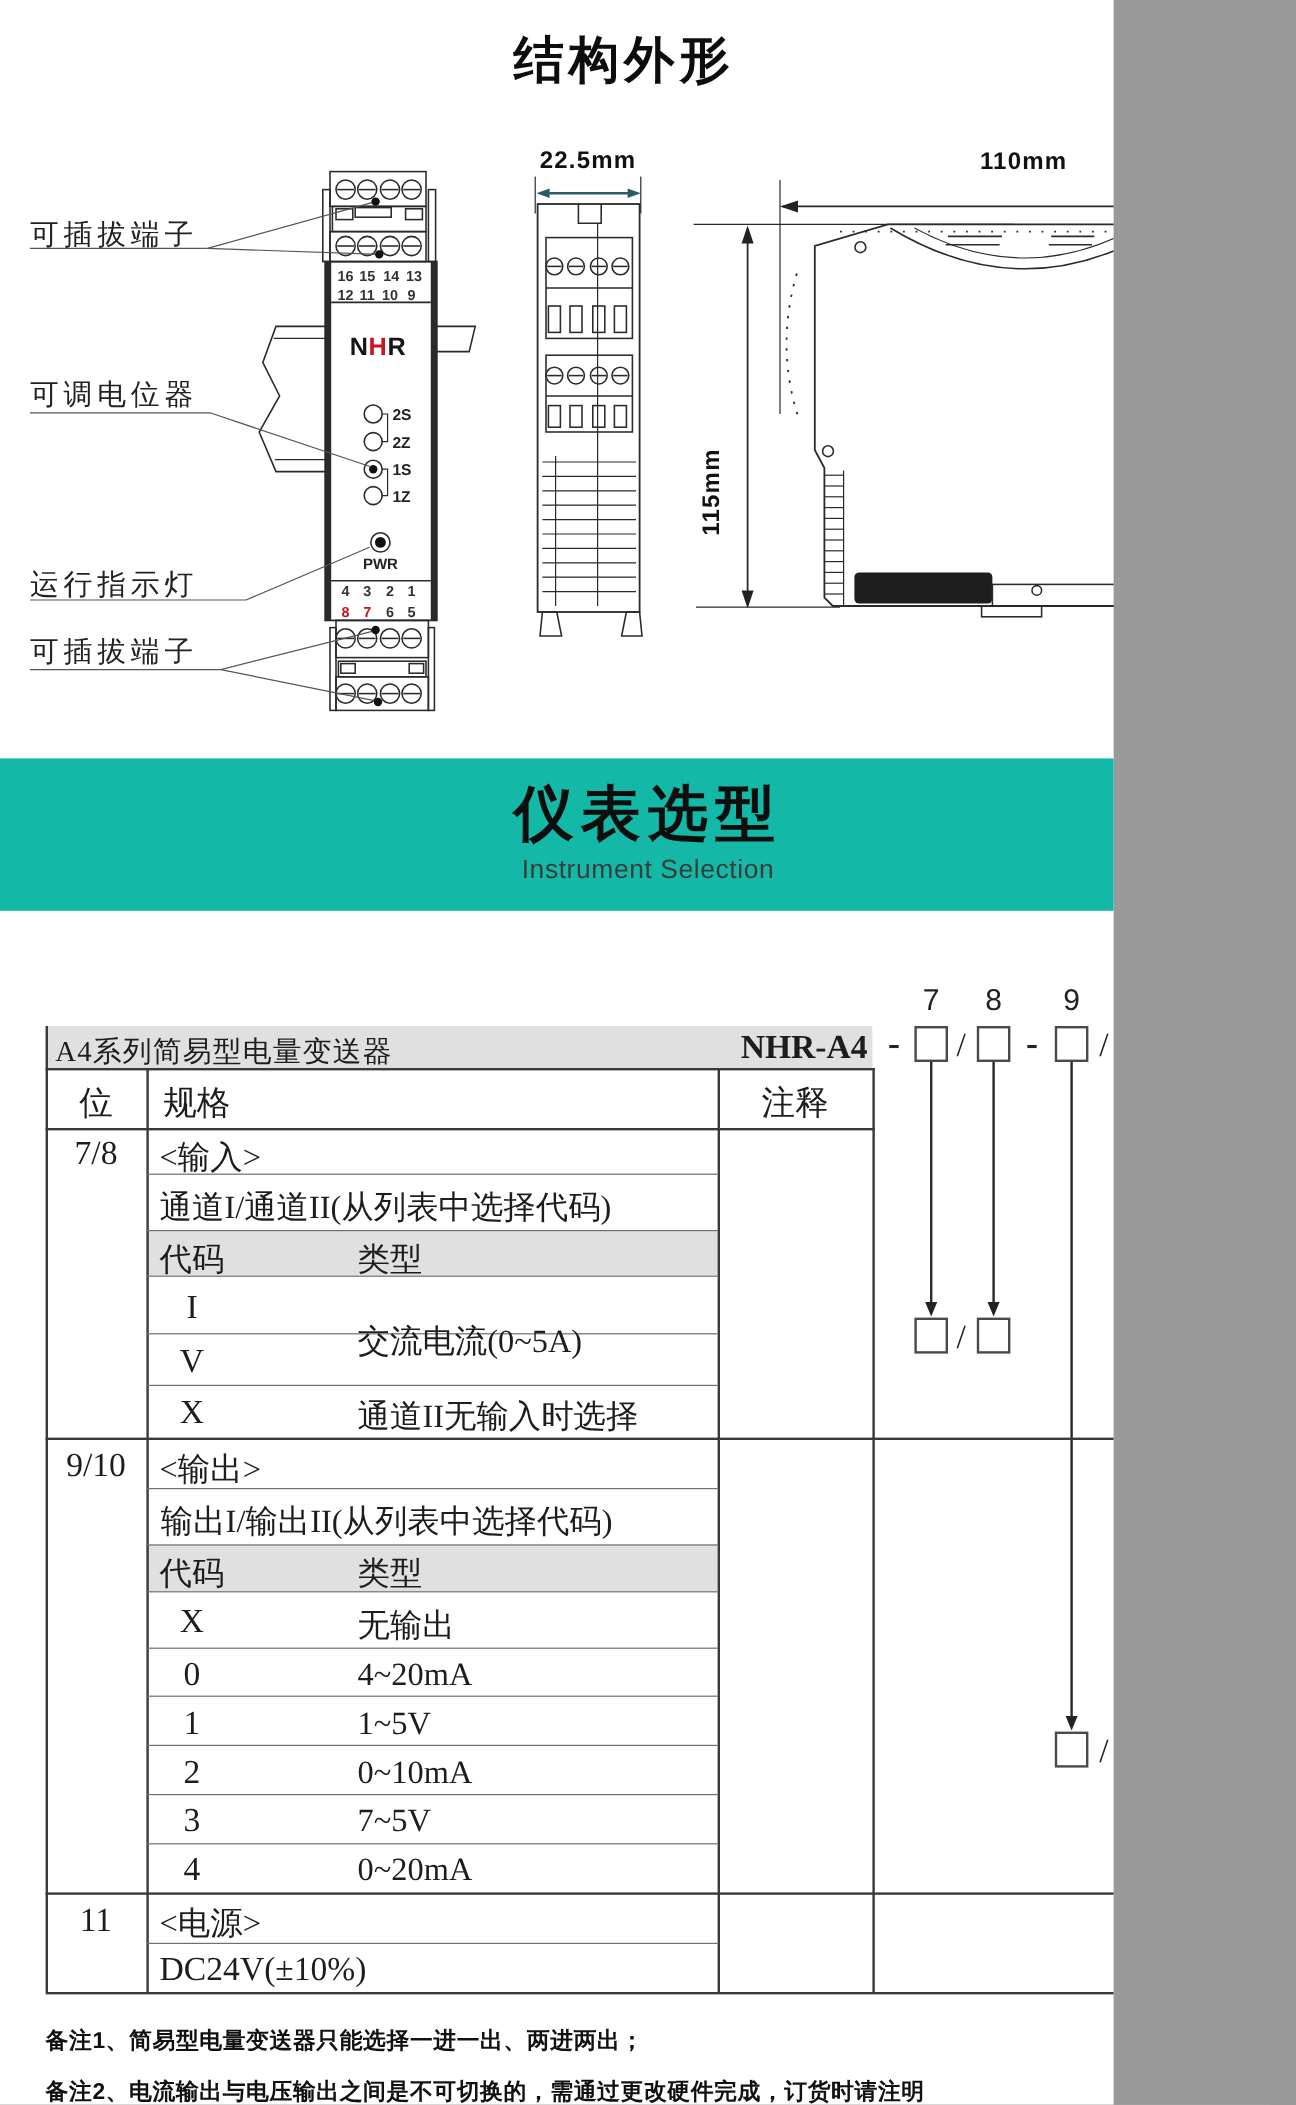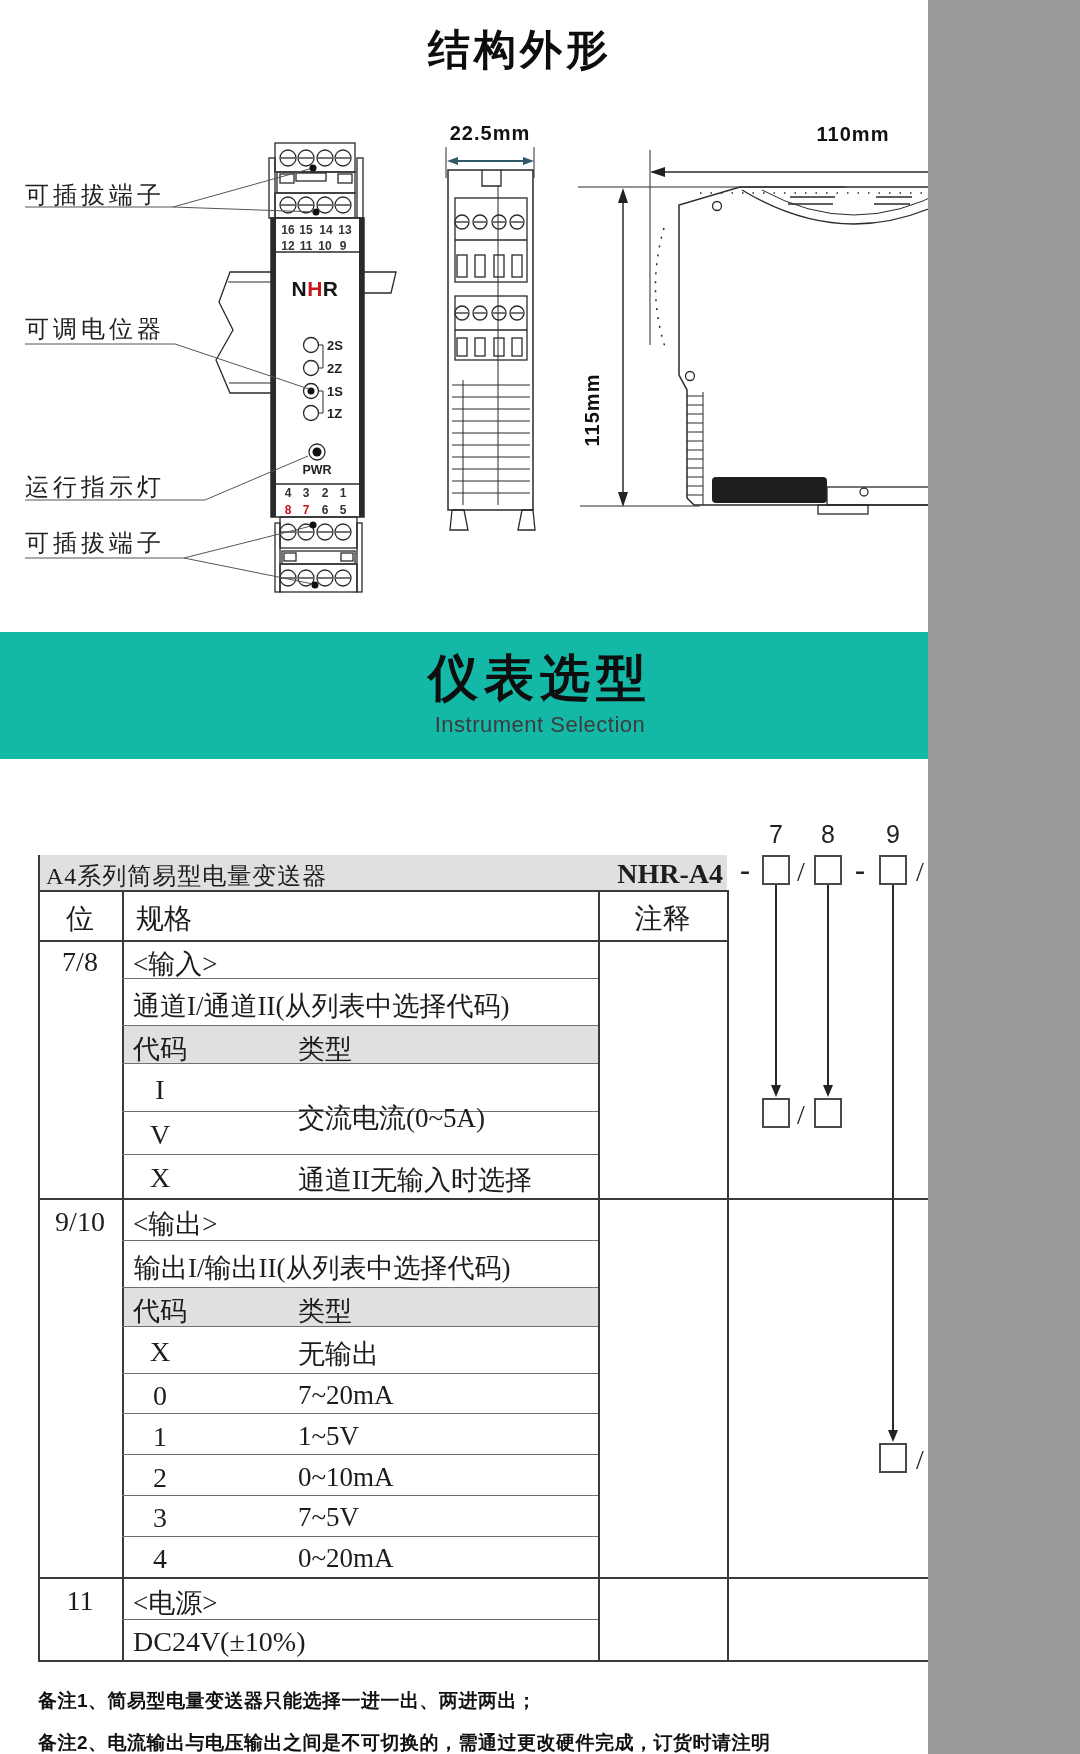--- a/index.html
+++ b/index.html
@@ -401,21 +401,21 @@
 
   <div class="abs cellb" style="left:38px;top:1206px;width:84px;text-align:center;">9/10</div>
   <div class="abs cell" style="left:133px;top:1206px;">&lt;输出&gt;</div>
   <div class="abs cell" style="left:134px;top:1250px;">输出I/输出II(从列表中选择代码)</div>
   <div class="abs cell" style="left:133px;top:1293px;">代码</div>
   <div class="abs cell" style="left:298px;top:1293px;">类型</div>
 
   <div class="abs cellb" style="left:125px;top:1336px;width:70px;text-align:center;">X</div>
   <div class="abs cell" style="left:298px;top:1336px;">无输出</div>
   <div class="abs cellb" style="left:125px;top:1380px;width:70px;text-align:center;">0</div>
-  <div class="abs cell" style="left:298px;top:1380px;">7~20mA</div>
+  <div class="abs cell" style="left:298px;top:1380px;">4~20mA</div>
   <div class="abs cellb" style="left:125px;top:1421px;width:70px;text-align:center;">1</div>
   <div class="abs cell" style="left:298px;top:1421px;">1~5V</div>
   <div class="abs cellb" style="left:125px;top:1462px;width:70px;text-align:center;">2</div>
   <div class="abs cell" style="left:298px;top:1462px;">0~10mA</div>
   <div class="abs cellb" style="left:125px;top:1502px;width:70px;text-align:center;">3</div>
   <div class="abs cell" style="left:298px;top:1502px;">7~5V</div>
   <div class="abs cellb" style="left:125px;top:1543px;width:70px;text-align:center;">4</div>
   <div class="abs cell" style="left:298px;top:1543px;">0~20mA</div>
 
   <div class="abs cellb" style="left:38px;top:1585px;width:84px;text-align:center;">11</div>

